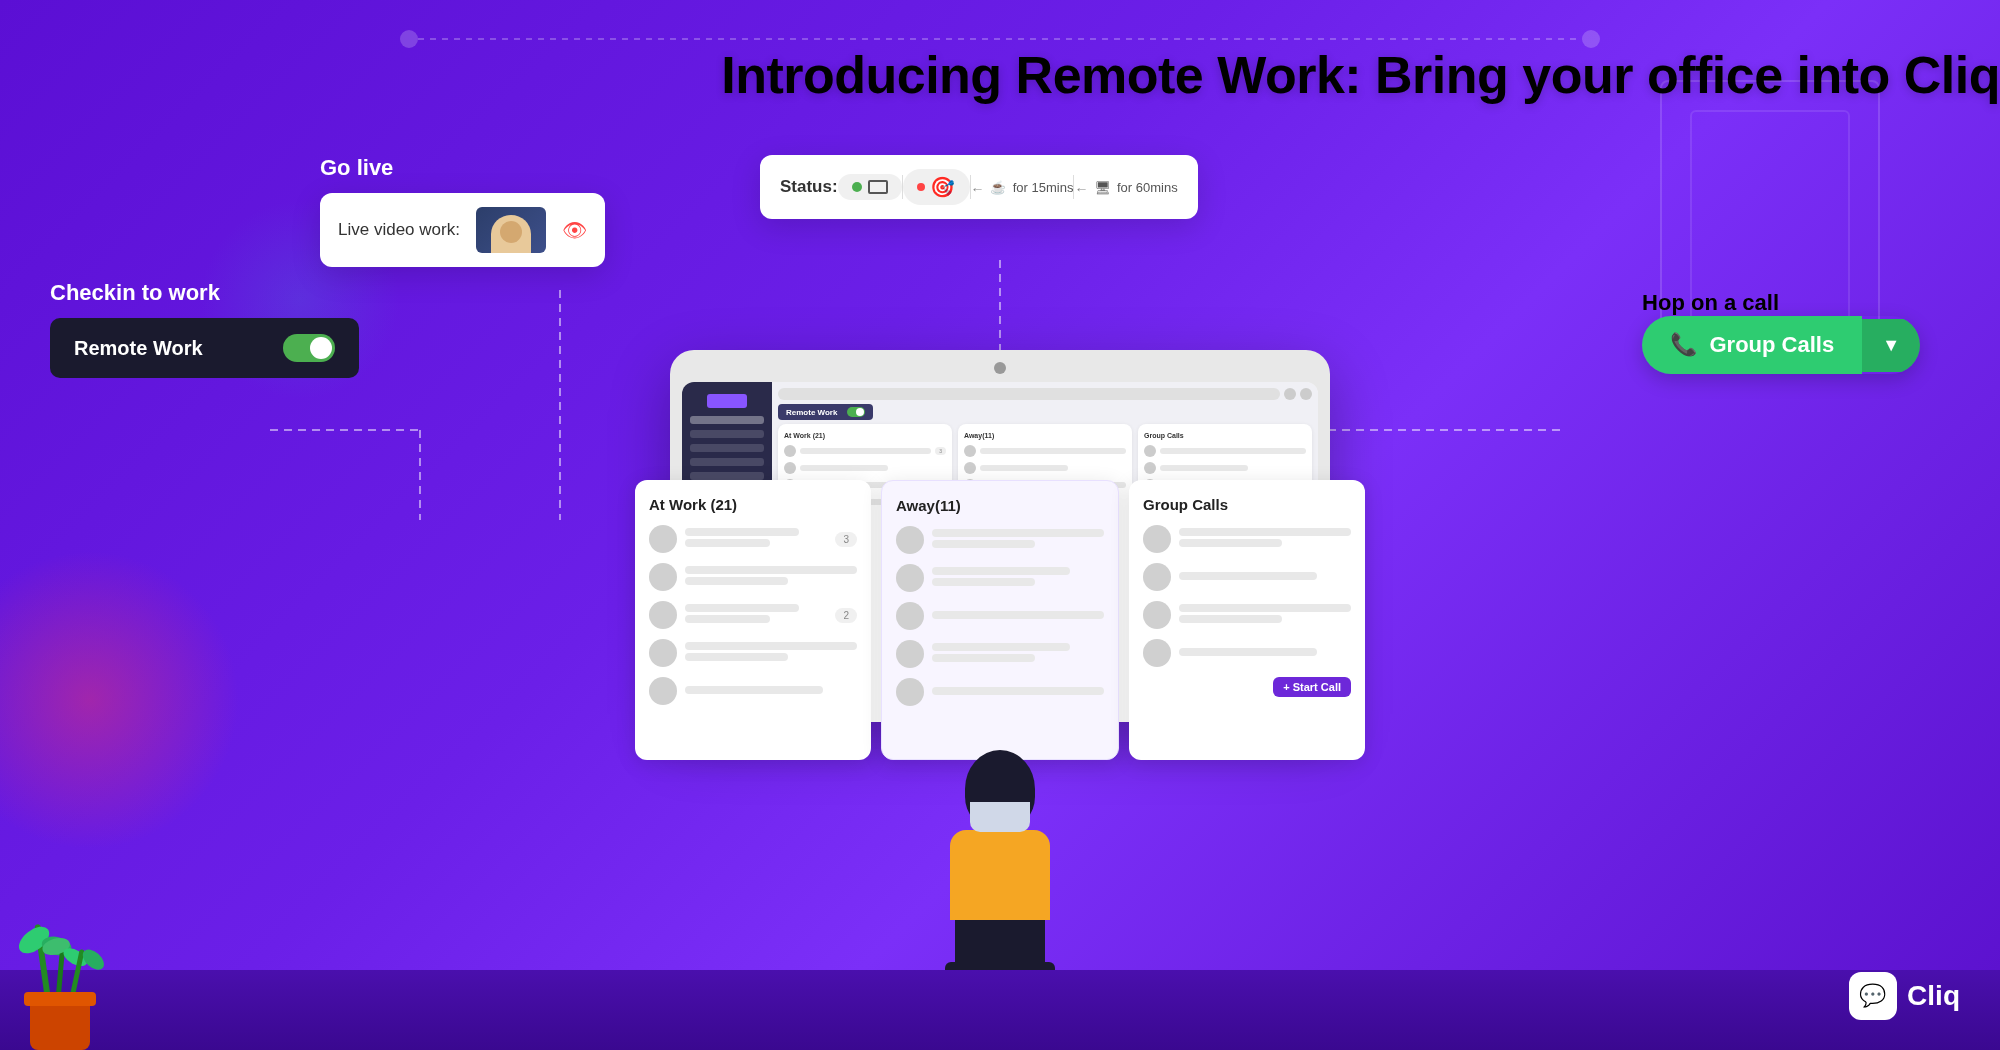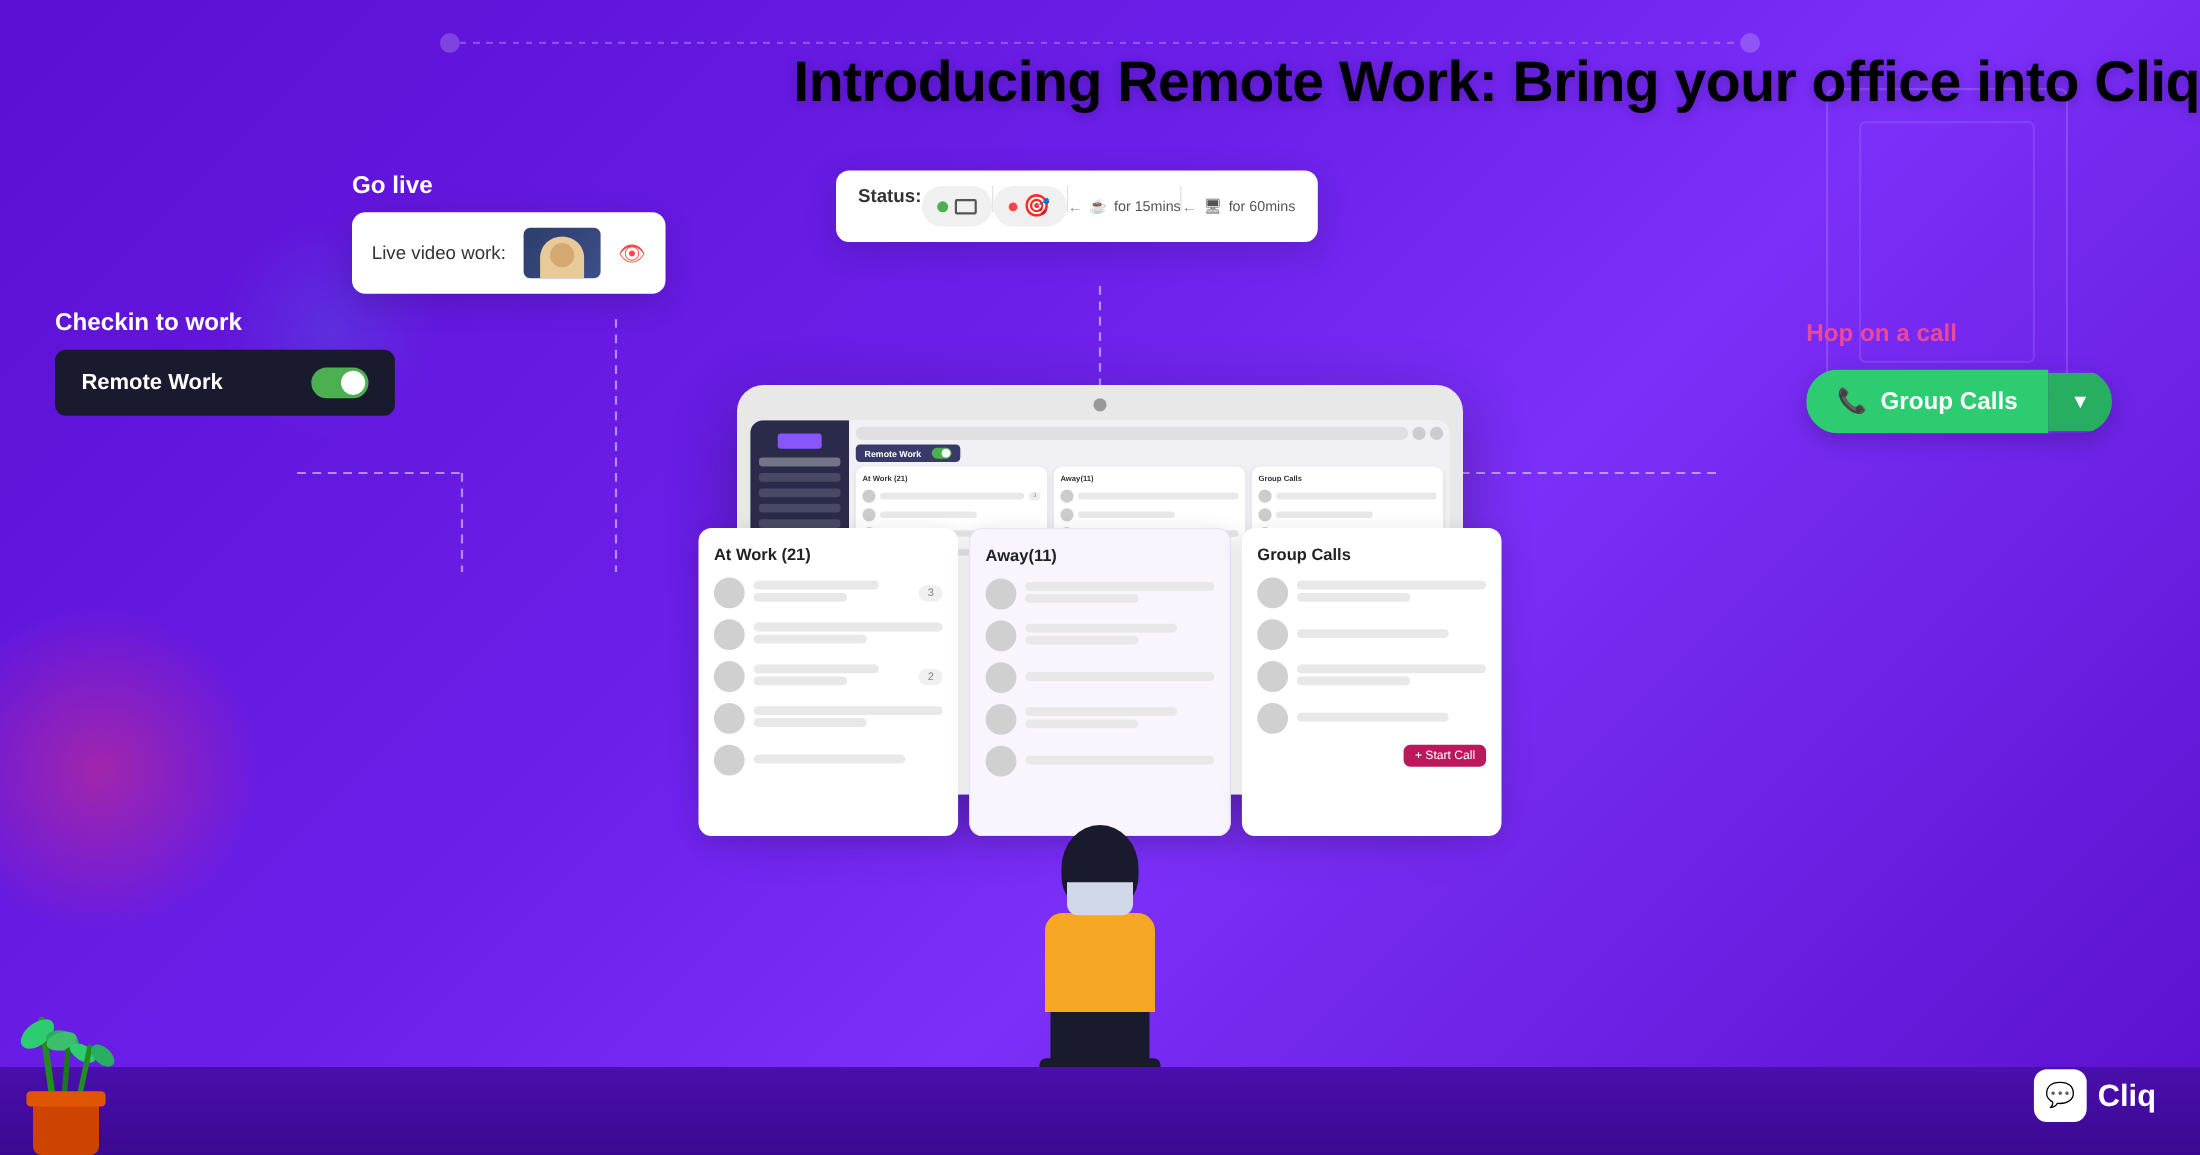--- a/index.html
+++ b/index.html
@@ -196,20 +196,21 @@
       color: #ffffff;
       font-size: 22px;
       font-weight: 700;
       margin-bottom: 12px;
     }
     .status-box {
       background: #ffffff;
       border-radius: 12px;
       padding: 14px 20px;
       display: flex;
+      align-items: center;
       gap: 0;
       box-shadow: 0 8px 30px rgba(0,0,0,0.15);
     }
     .status-text {
       color: #333;
       font-size: 17px;
       font-weight: 600;
     }
     .status-btn {
       display: flex;
@@ -259,24 +260,24 @@
       font-size: 14px;
     }
 
     
     .hopcall-card {
       position: absolute;
       top: 290px;
       right: 80px;
     }
     .hopcall-label {
-      color: #ec4899;
+      color: #000000;
       font-size: 22px;
       font-weight: 700;
-      margin-bottom: 20px;
+      margin-bottom: 0;
     }
     .group-call-btn {
       display: flex;
       align-items: center;
       gap: 0;
       border-radius: 30px;
       overflow: hidden;
       box-shadow: 0 6px 20px rgba(0,0,0,0.2);
     }
     .group-call-main {
@@ -487,26 +488,26 @@
     .card-line.short { width: 60%; }
     .card-line.medium { width: 80%; }
     .card-badge {
       font-size: 10px;
       background: #f0f0f0;
       border-radius: 8px;
       padding: 2px 8px;
       color: #888;
     }
     .card-green-btn {
-      background: #be185d;
+      background: #6d28d9;
       color: white;
       border-radius: 6px;
       padding: 4px 10px;
       font-size: 11px;
-      font-weight: 400;
+      font-weight: 700;
     }
 
     
     .person-figure {
       position: absolute;
       bottom: 0;
       left: 50%;
       transform: translateX(-50%);
       width: 220px;
       height: 340px;

